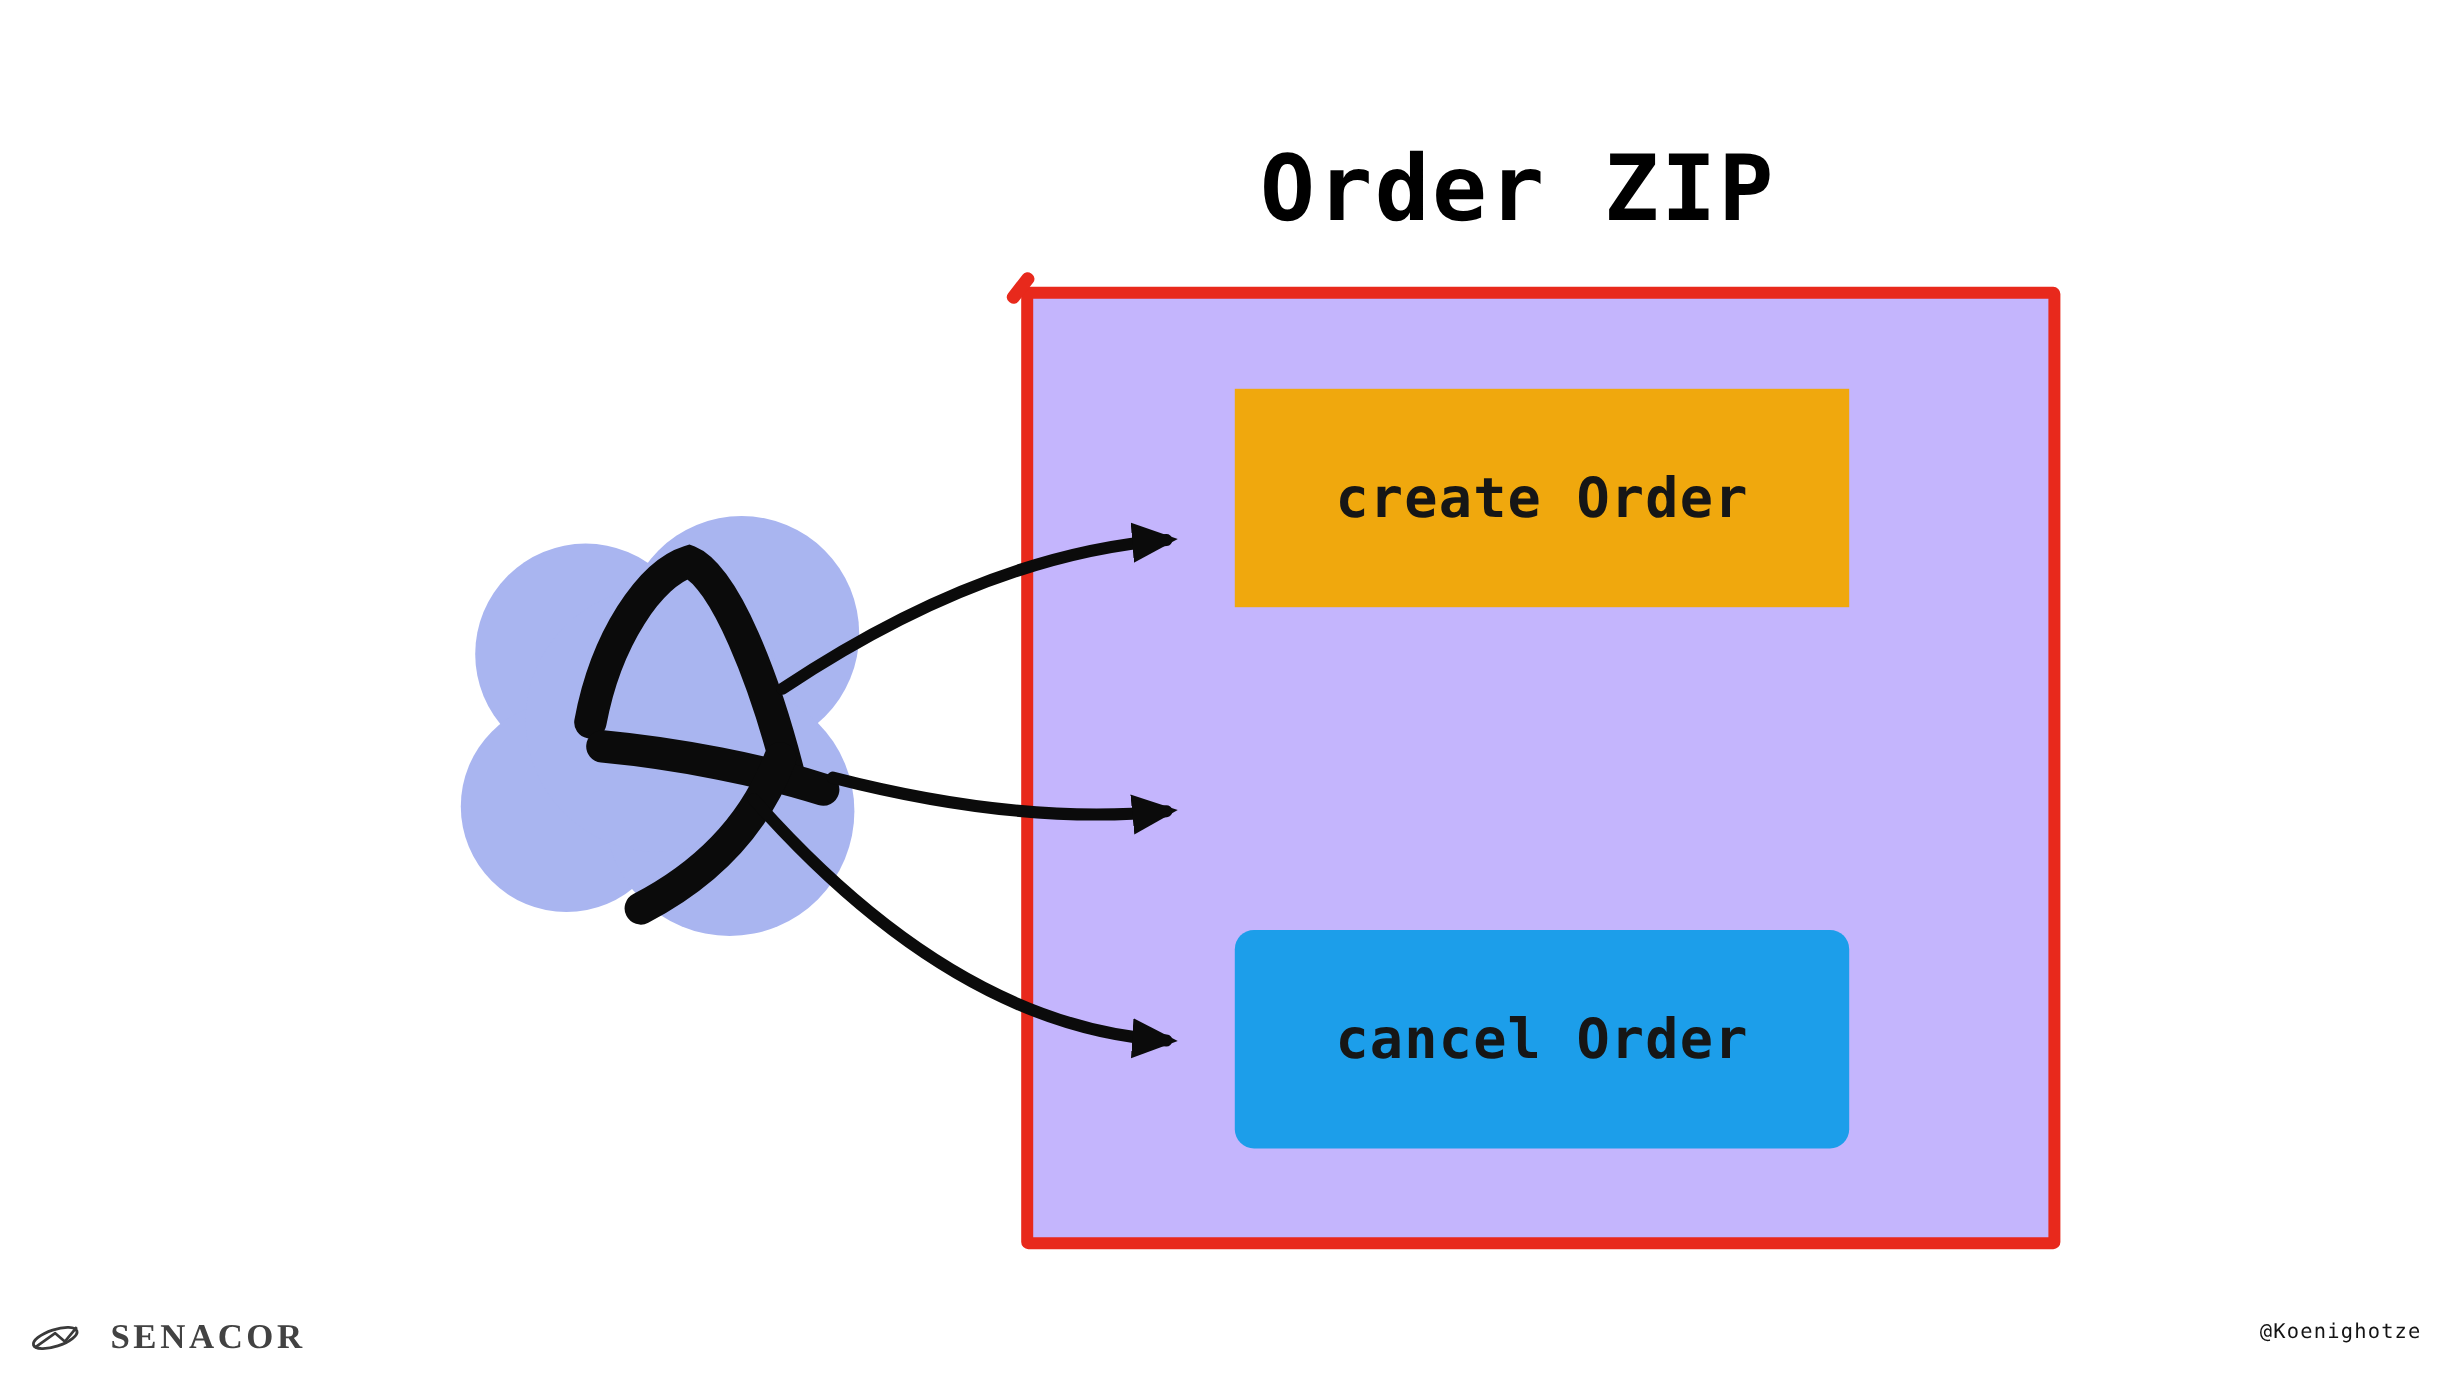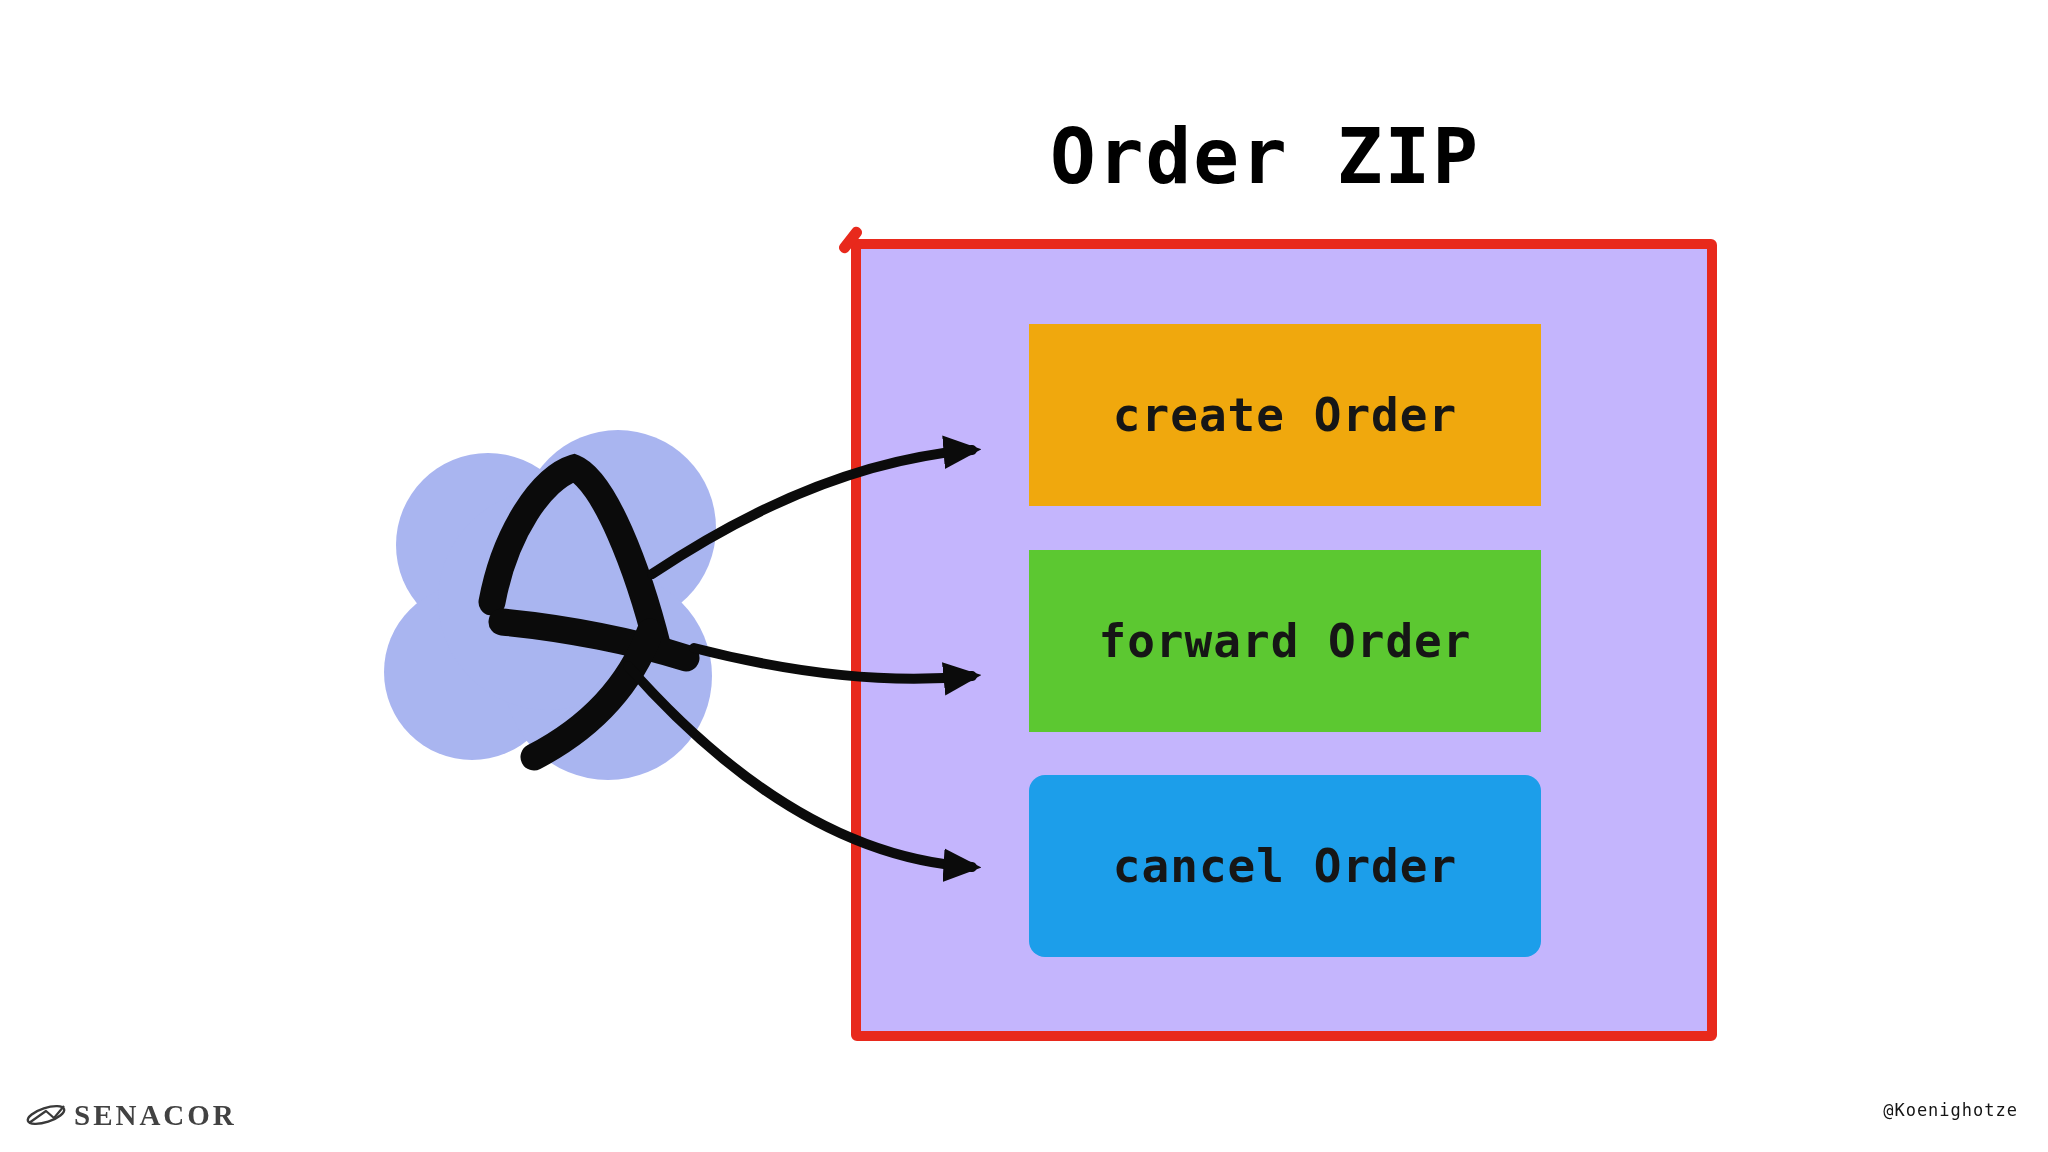--- a/index.html
+++ b/index.html
@@ -76,22 +76,21 @@
     top: 0;
     z-index: 5;
     pointer-events: none;
   }
 
   .footer-left {
     position: absolute;
     left: 24px;
     top: 1098px;
     display: flex;
-    align-items: center;
-    gap: 6px;
+    gap: 24px;
     z-index: 3;
   }
   .brand-text {
     font-family: "Liberation Serif", serif;
     font-size: 29px;
     font-weight: 600;
     letter-spacing: 3px;
     color: #424242;
   }
   .footer-right {
@@ -111,23 +110,20 @@
 <div class="page">
 
   <div class="title">Order ZIP</div>
 
   <div class="red-box" style="border-color: rgb(232, 41, 28);">
 
     <div class="op-box create" style="background-color: rgb(240, 168, 13);">
       <span class="op-label">create Order</span>
     </div>
 
-    <div class="op-box forward" style="background-color: rgb(92, 200, 49);">
-      <span class="op-label">forward Order</span>
-    </div>
 
     <div class="op-box cancel" style="background-color: rgb(28, 158, 234); border-radius: 16px;">
       <span class="op-label">cancel Order</span>
     </div>
   </div>
 
   <svg class="art" width="2048" height="1152" viewBox="0 0 2048 1152">
     <defs>
       <marker id="arrowhead" viewBox="0 0 10 10" refX="7.5" refY="5" markerWidth="38" markerHeight="38" markerUnits="userSpaceOnUse" orient="auto-start-reverse">
         <path d="M 0 0.6 L 10 5 L 0 9.4 z" fill="#0b0b0b"></path>

